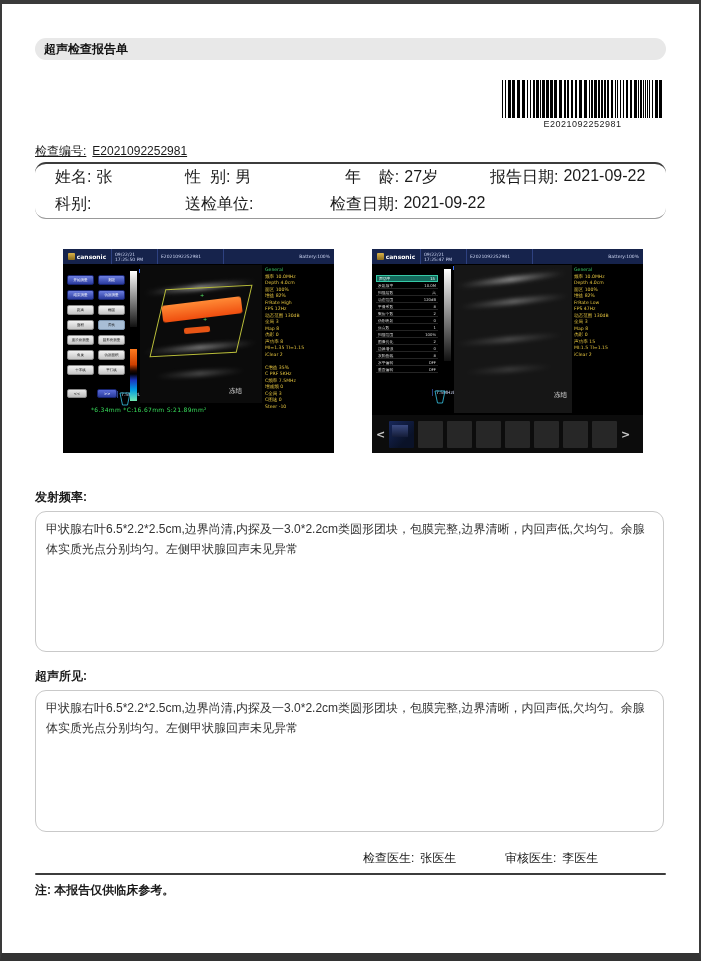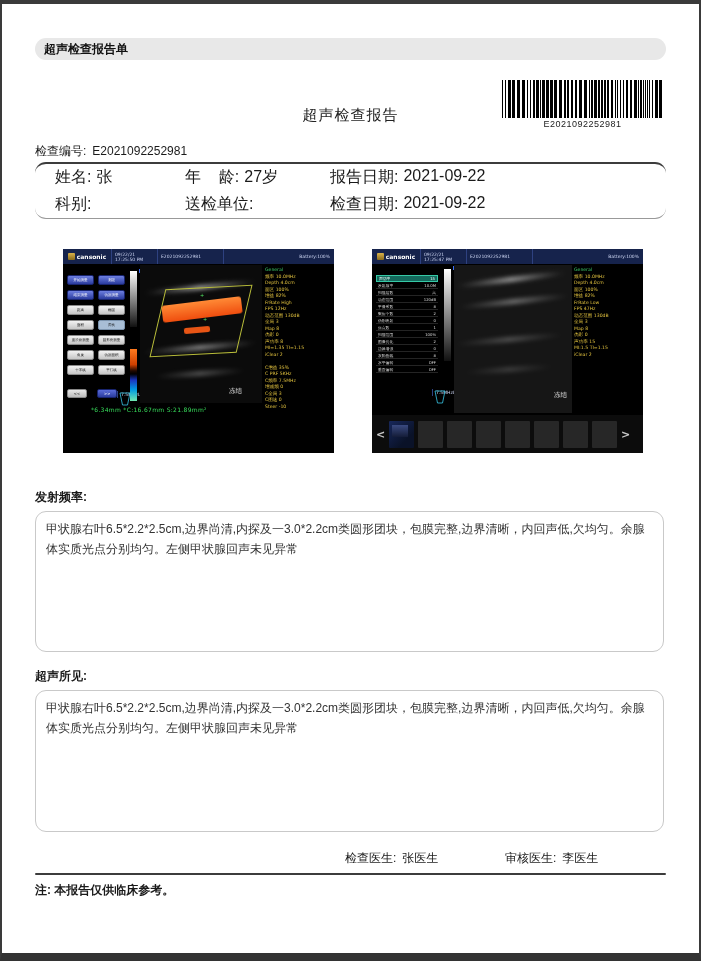--- a/index.html
+++ b/index.html
@@ -9,21 +9,21 @@
   .abs{position:absolute;border-radius:11px;}
 
   
   .form-bar{left:33px;top:34px;width:631px;height:22px;background:#e8e8e8;line-height:22px;padding-left:9px;
     box-sizing:border-box;font-size:12px;font-weight:bold;color:#111;}
   .hospital{left:0;top:66px;width:100%;text-align:center;font-size:20px;letter-spacing:2px;color:#222;}
   .subtitle{left:0;top:102px;width:100%;text-align:center;font-size:15px;letter-spacing:1px;color:#222;}
   .barcode{left:495px;top:76px;width:171px;text-align:center;}
   .bars{height:38px;font-size:0;white-space:nowrap;}
   .bc-text{font-size:9px;color:#222;margin-top:1px;letter-spacing:.5px;}
-  .exam-no{left:33px;top:139px;font-size:12px;}
+  .exam-no{left:33px;top:139px;font-size:12px;text-decoration:underline;}
   .exam-no .lbl{margin-right:6px;}
 
   
   .ptable{left:33px;top:158px;width:631px;border-top:2px solid #3c3c3c;border-bottom:1px solid #999;}
   .prow{display:flex;height:27px;align-items:center;font-size:16px;}
   .pcell{display:flex;box-sizing:border-box;}
   .pcell .lbl{margin-right:5px;white-space:pre;}
   .pc0{width:150px;padding-left:20px;}
   .pc1{width:160px;}
   .pc2{width:145px;}
@@ -114,36 +114,39 @@
 </style>
 </head>
 <body>
 
 <div class="frame">
 
   <div class="abs form-bar">
     <span>超声检查报告单</span>
   </div>
 
-  <div class="abs subtitle">超声检查报告</div>
 
   <div class="abs barcode">
     <div class="bars"><span style="display:inline-block;vertical-align:top;width:1px;height:38px;background:#000;margin-right:2px"></span><span style="display:inline-block;vertical-align:top;width:1px;height:38px;background:#000;margin-right:2px"></span><span style="display:inline-block;vertical-align:top;width:3px;height:38px;background:#000;margin-right:1px"></span><span style="display:inline-block;vertical-align:top;width:3px;height:38px;background:#000;margin-right:2px"></span><span style="display:inline-block;vertical-align:top;width:3px;height:38px;background:#000;margin-right:2px"></span><span style="display:inline-block;vertical-align:top;width:3px;height:38px;background:#000;margin-right:2px"></span><span style="display:inline-block;vertical-align:top;width:1px;height:38px;background:#000;margin-right:2px"></span><span style="display:inline-block;vertical-align:top;width:1px;height:38px;background:#000;margin-right:2px"></span><span style="display:inline-block;vertical-align:top;width:2px;height:38px;background:#000;margin-right:1px"></span><span style="display:inline-block;vertical-align:top;width:3px;height:38px;background:#000;margin-right:1px"></span><span style="display:inline-block;vertical-align:top;width:1px;height:38px;background:#000;margin-right:1px"></span><span style="display:inline-block;vertical-align:top;width:3px;height:38px;background:#000;margin-right:1px"></span><span style="display:inline-block;vertical-align:top;width:3px;height:38px;background:#000;margin-right:1px"></span><span style="display:inline-block;vertical-align:top;width:3px;height:38px;background:#000;margin-right:1px"></span><span style="display:inline-block;vertical-align:top;width:3px;height:38px;background:#000;margin-right:2px"></span><span style="display:inline-block;vertical-align:top;width:3px;height:38px;background:#000;margin-right:2px"></span><span style="display:inline-block;vertical-align:top;width:2px;height:38px;background:#000;margin-right:1px"></span><span style="display:inline-block;vertical-align:top;width:2px;height:38px;background:#000;margin-right:2px"></span><span style="display:inline-block;vertical-align:top;width:2px;height:38px;background:#000;margin-right:2px"></span><span style="display:inline-block;vertical-align:top;width:2px;height:38px;background:#000;margin-right:2px"></span><span style="display:inline-block;vertical-align:top;width:3px;height:38px;background:#000;margin-right:2px"></span><span style="display:inline-block;vertical-align:top;width:3px;height:38px;background:#000;margin-right:2px"></span><span style="display:inline-block;vertical-align:top;width:1px;height:38px;background:#000;margin-right:1px"></span><span style="display:inline-block;vertical-align:top;width:2px;height:38px;background:#000;margin-right:1px"></span><span style="display:inline-block;vertical-align:top;width:3px;height:38px;background:#000;margin-right:1px"></span><span style="display:inline-block;vertical-align:top;width:2px;height:38px;background:#000;margin-right:1px"></span><span style="display:inline-block;vertical-align:top;width:2px;height:38px;background:#000;margin-right:1px"></span><span style="display:inline-block;vertical-align:top;width:2px;height:38px;background:#000;margin-right:1px"></span><span style="display:inline-block;vertical-align:top;width:2px;height:38px;background:#000;margin-right:2px"></span><span style="display:inline-block;vertical-align:top;width:2px;height:38px;background:#000;margin-right:2px"></span><span style="display:inline-block;vertical-align:top;width:1px;height:38px;background:#000;margin-right:1px"></span><span style="display:inline-block;vertical-align:top;width:1px;height:38px;background:#000;margin-right:2px"></span><span style="display:inline-block;vertical-align:top;width:1px;height:38px;background:#000;margin-right:2px"></span><span style="display:inline-block;vertical-align:top;width:1px;height:38px;background:#000;margin-right:2px"></span><span style="display:inline-block;vertical-align:top;width:2px;height:38px;background:#000;margin-right:2px"></span><span style="display:inline-block;vertical-align:top;width:2px;height:38px;background:#000;margin-right:2px"></span><span style="display:inline-block;vertical-align:top;width:3px;height:38px;background:#000;margin-right:1px"></span><span style="display:inline-block;vertical-align:top;width:1px;height:38px;background:#000;margin-right:1px"></span><span style="display:inline-block;vertical-align:top;width:2px;height:38px;background:#000;margin-right:1px"></span><span style="display:inline-block;vertical-align:top;width:1px;height:38px;background:#000;margin-right:1px"></span><span style="display:inline-block;vertical-align:top;width:1px;height:38px;background:#000;margin-right:1px"></span><span style="display:inline-block;vertical-align:top;width:1px;height:38px;background:#000;margin-right:1px"></span><span style="display:inline-block;vertical-align:top;width:1px;height:38px;background:#000;margin-right:2px"></span><span style="display:inline-block;vertical-align:top;width:1px;height:38px;background:#000;margin-right:2px"></span><span style="display:inline-block;vertical-align:top;width:3px;height:38px;background:#000;margin-right:1px"></span><span style="display:inline-block;vertical-align:top;width:3px;height:38px;background:#000;margin-right:2px"></span></div>
     <div class="bc-text">E2021092252981</div>
   </div>
 
   <div class="abs exam-no">
     <span class="lbl">检查编号:</span><span>E2021092252981</span>
   </div>
 
   <div class="abs ptable">
     <div class="prow">
       <div class="pcell pc0">
           <span class="lbl">姓名:</span>
           <span>张</span>
+        </div>
+      <div class="pcell pc1">
+          <span class="lbl">性  别:</span>
+          <span>男</span>
         </div>
       <div class="pcell pc2">
           <span class="lbl">年    龄:</span>
           <span>27岁</span>
         </div>
       <div class="pcell pc3">
           <span class="lbl">报告日期:</span>
           <span>2021-09-22</span>
         </div>
     </div>
@@ -379,21 +382,21 @@
       <span class="arrow">&gt;</span>
     </div>
   </div>
 
   <div class="abs sec-label" style="left:33px;top:485px;">发射频率:</div>
   <div class="abs sec-box" style="left:33px;top:507px;height:141px;">甲状腺右叶6.5*2.2*2.5cm,边界尚清,内探及一3.0*2.2cm类圆形团块，包膜完整,边界清晰，内回声低,欠均匀。余腺体实质光点分别均匀。左侧甲状腺回声未见异常</div>
 
   <div class="abs sec-label" style="left:33px;top:664px;">超声所见:</div>
   <div class="abs sec-box" style="left:33px;top:686px;height:142px;">甲状腺右叶6.5*2.2*2.5cm,边界尚清,内探及一3.0*2.2cm类圆形团块，包膜完整,边界清晰，内回声低,欠均匀。余腺体实质光点分别均匀。左侧甲状腺回声未见异常</div>
 
-  <div class="abs sig" style="left:343px;top:846px;">
+  <div class="abs sig" style="left:361px;top:846px;">
     <span class="lbl">检查医生:</span><span>张医生</span>
   </div>
   <div class="abs sig" style="left:503px;top:846px;">
     <span class="lbl">审核医生:</span><span>李医生</span>
   </div>
 
   <div class="abs divider"></div>
   <div class="abs note">注: 本报告仅供临床参考。</div>
 
 </div>

